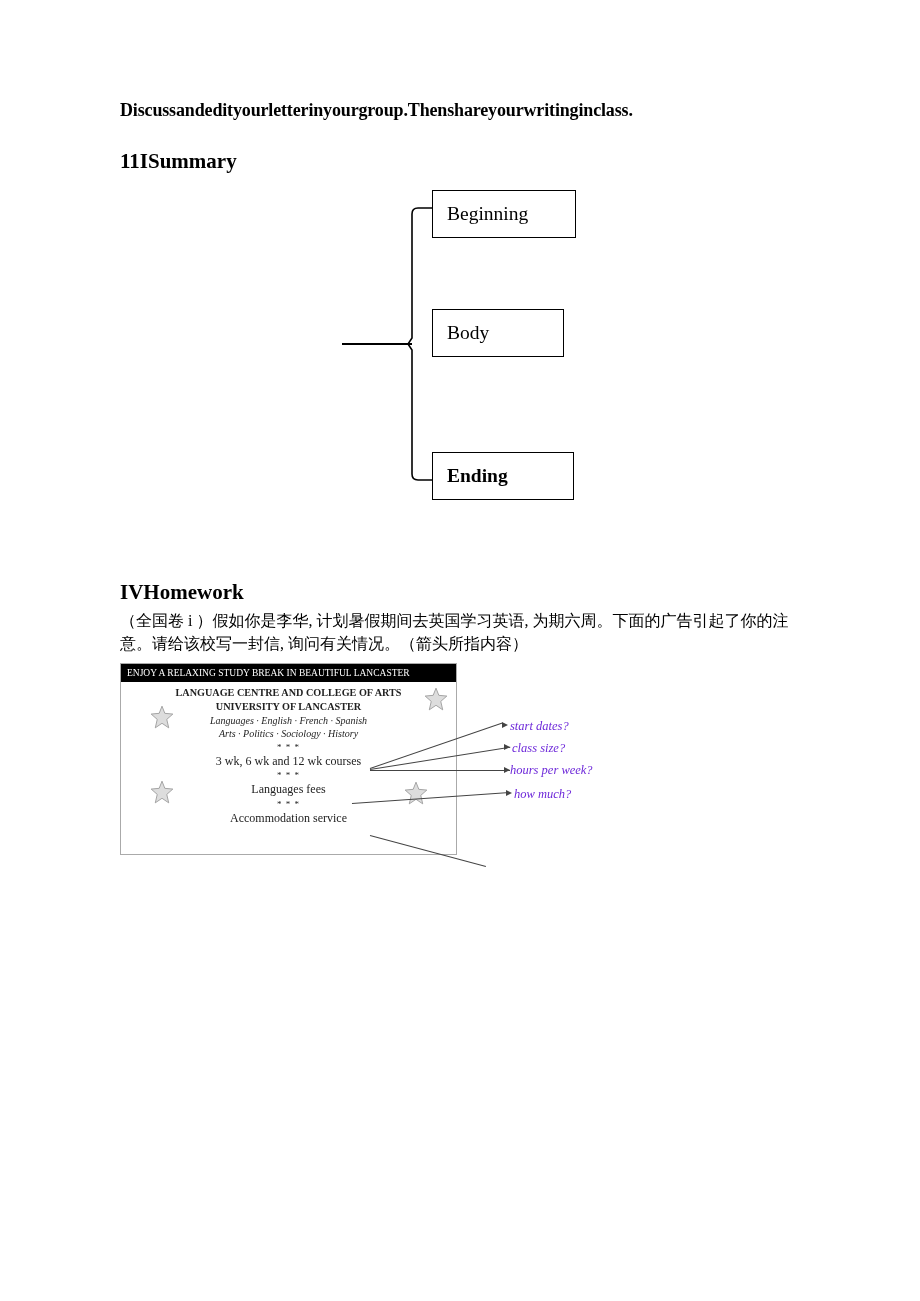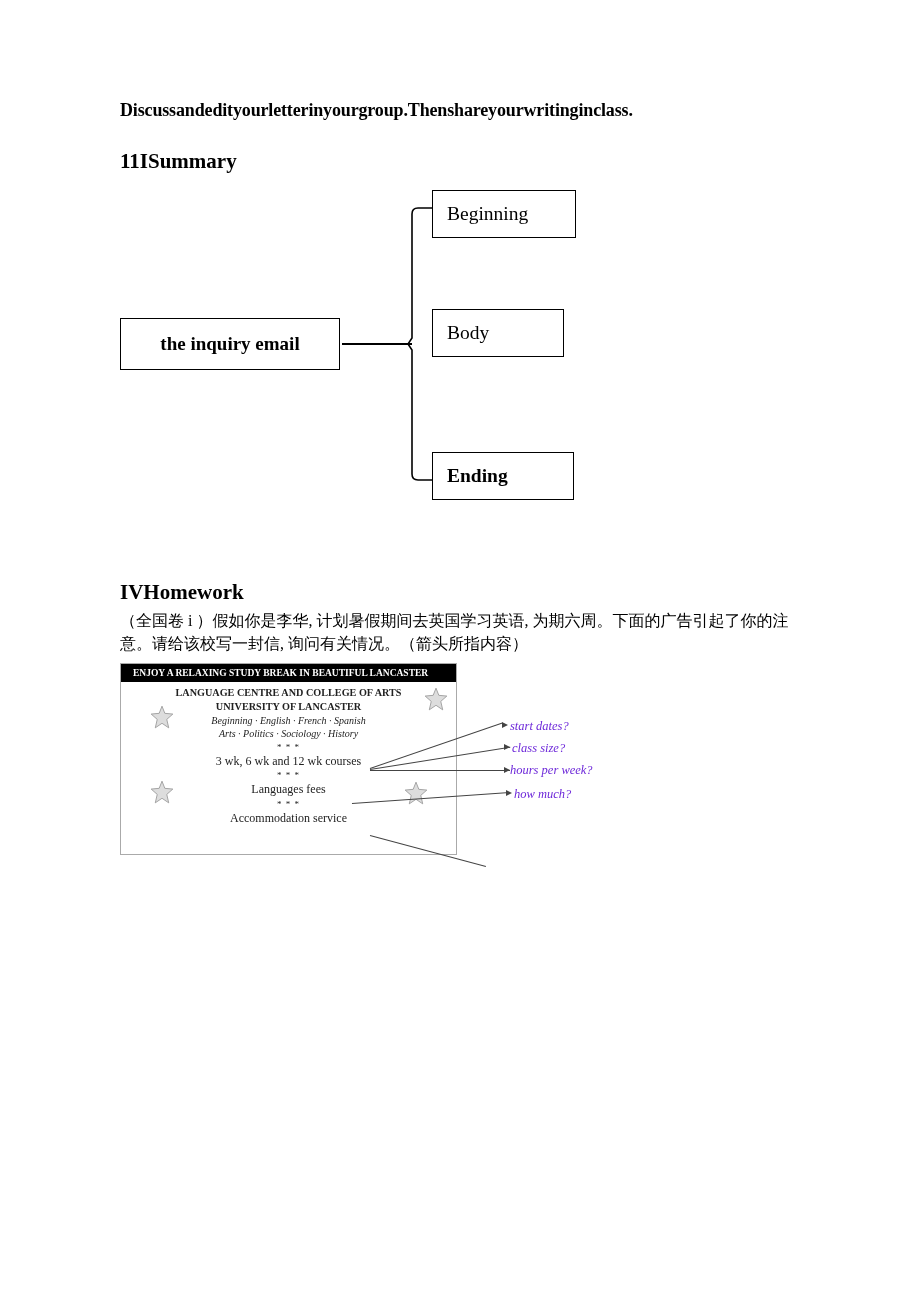--- a/index.html
+++ b/index.html
@@ -97,22 +97,22 @@
       top: 0;
       width: 335px;
       height: 190px;
       border: 1px solid #aaa;
       background: #fff;
     }
     .ad-header {
       background: #000;
       color: #fff;
       font-size: 9.5px;
-      font-weight: bold;
-      padding: 4px 12px;
+      font-weight: normal;
+      padding: 4px 6px;
       text-align: left;
     }
     .ad-body {
       text-align: center;
       font-size: 10px;
       padding: 4px 6px 0 6px;
       color: #222;
       line-height: 1.35;
     }
     .ad-inst {
@@ -156,21 +156,20 @@
 </head>
 <body>
 
 <div class="page">
 
   <div class="line1">Discussandedityourletterinyourgroup.Thenshareyourwritinginclass.</div>
 
   <div class="heading">11ISummary</div>
 
   <div class="diagram">
-    <div class="box-main">the inquiry email</div>
     <div class="stem-line"></div>
     <div class="bracket">
       <svg width="20" height="272">
         <path d="M20 0 L6 0 Q0 0 0 6 L0 130 L-4 136 L0 142 L0 266 Q0 272 6 272 L20 272" stroke="#000" stroke-width="1.6" fill="none"></path>
       </svg>
     </div>
     <div class="box-sub box-beg">Beginning</div>
     <div class="box-sub box-body">Body</div>
     <div class="box-sub box-end">Ending</div>
   </div>
@@ -178,21 +177,21 @@
   <div class="homework-heading">IVHomework</div>
 
   <div class="homework-text">（全国卷 i ）假如你是李华, 计划暑假期间去英国学习英语, 为期六周。下面的广告引起了你的注意。请给该校写一封信, 询问有关情况。（箭头所指内容）</div>
 
   <div class="ad-wrap">
     <div class="ad">
       <div class="ad-header">ENJOY A RELAXING STUDY BREAK IN BEAUTIFUL LANCASTER</div>
       <div class="ad-body">
         <div class="ad-inst">LANGUAGE CENTRE AND COLLEGE OF ARTS</div>
         <div class="ad-inst">UNIVERSITY OF LANCASTER</div>
-        <div class="ad-it">Beginning · English · French · Spanish</div>
+        <div class="ad-it">Languages · English · French · Spanish</div>
         <div class="ad-it">Arts · Politics · Sociology · History</div>
         <div class="ad-dots">* * *</div>
         <div class="ad-reg">3 wk, 6 wk and 12 wk courses</div>
         <div class="ad-dots">* * *</div>
         <div class="ad-reg">Languages fees</div>
         <div class="ad-dots">* * *</div>
         <div class="ad-reg">Accommodation service</div>
       </div>
 
       <div class="star" style="left:28px; top:40px;">

